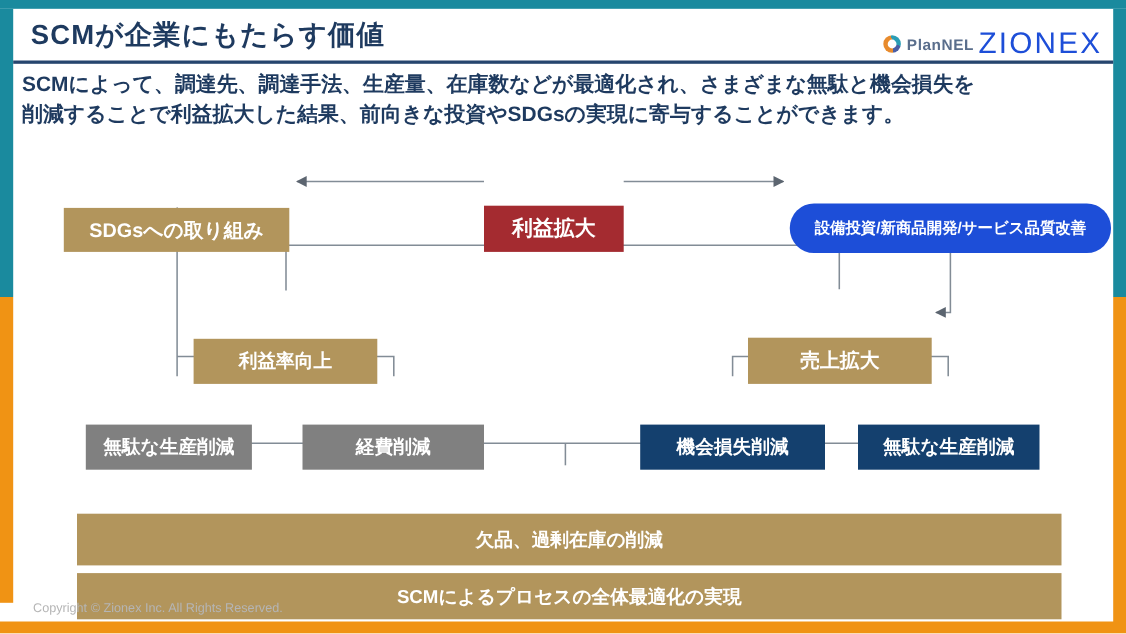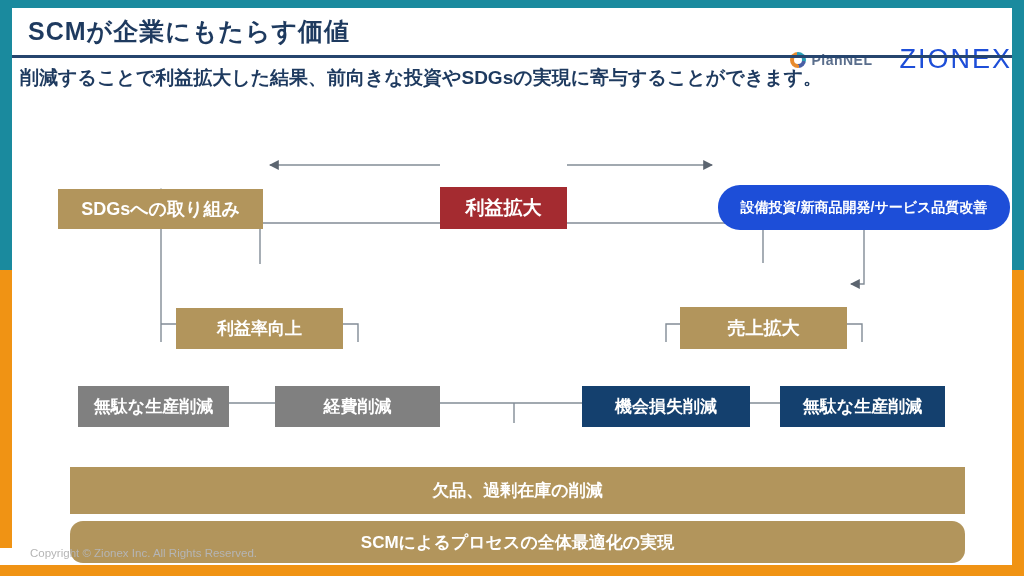--- a/index.html
+++ b/index.html
@@ -12,21 +12,21 @@
   .frame-left-teal   { position:absolute; left:0; top:8px; width:12px; height:262px; background:#1a8a9e; }
   .frame-left-orange { position:absolute; left:0; top:270px; width:12px; height:278px; background:#f09314; }
   .frame-right-teal  { position:absolute; left:1012px; top:8px; width:12px; height:262px; background:#1a8a9e; }
   .frame-right-orange{ position:absolute; left:1012px; top:270px; width:12px; height:296px; background:#f09314; }
   .frame-bottom { position:absolute; left:0; top:565px; width:1024px; height:11px; background:#f09314; }
 
   
   .page-title { position:absolute; left:28px; top:15px; font-size:25px; font-weight:bold;
                 color:#1e3a5f; letter-spacing:1px; }
   .title-rule { position:absolute; left:12px; top:55px; width:1000px; height:3px; background:#26456e; }
-  .logos { position:absolute; right:12px; top:24px; display:flex; align-items:center; gap:27px;margin-top:20px; }
+  .logos { position:absolute; right:22px; top:24px; display:flex; align-items:center; gap:4px; }
   .plannel { display:flex; align-items:center; gap:5px; }
   .plannel-icon { width:16px; height:16px; border-radius:50%;
                   background:conic-gradient(from 210deg,#e88b2d 0 40%,#2a9db5 40% 70%,#4a5fa5 70% 90%,#e88b2d 90% 100%);
                   position:relative; }
   .plannel-icon::after { content:""; position:absolute; left:4px; top:4px; width:8px; height:8px;
                   border-radius:50%; background:#ffffff; }
   .plannel-text { font-size:14px; font-weight:600; color:#5a6e8c; letter-spacing:0.5px; }
   .zionex-text  { font-size:27px; font-weight:400; color:#1d4ed8; letter-spacing:2px; }
 
   
@@ -45,21 +45,21 @@
   .b-sdgs   { left:58px;  top:145px; width:205px; height:40px; font-size:18px; }
   .b-profit { left:440px; top:143px; width:127px; height:42px; font-size:19px; }
   .b-invest { left:718px; top:141px; width:292px; height:45px; font-size:14px; }
   .b-prate  { left:176px; top:264px; width:167px; height:41px; font-size:17px; }
   .b-sales  { left:680px; top:263px; width:167px; height:42px; font-size:18px; }
   .b-waste  { left:78px;  top:342px; width:151px; height:41px; font-size:17px; }
   .b-expense{ left:275px; top:342px; width:165px; height:41px; font-size:17px; }
   .b-opp    { left:582px; top:342px; width:168px; height:41px; font-size:17px; }
   .b-sat    { left:780px; top:342px; width:165px; height:41px; font-size:17px; }
   .b-stock  { left:70px;  top:423px; width:895px; height:47px; font-size:17px; }
-  .b-base   { left:70px;  top:477px; width:895px; height:42px; font-size:17px;border-radius:13px; }
+  .b-base   { left:70px;  top:477px; width:895px; height:42px; font-size:17px; }
 
   .connector-layer { position:absolute; left:0; top:0; width:1024px; height:576px; pointer-events:none; }
 
   
   .footer-copy { position:absolute; left:30px; top:547px; font-size:11.5px; color:#b5b5b5; }
 </style>
 </head>
 <body>
 
 <div class="slide">
@@ -75,20 +75,21 @@
   <div class="logos">
     <span class="plannel">
       <span class="plannel-icon"></span>
       <span class="plannel-text">PlanNEL</span>
     </span>
     <span class="zionex-text">ZIONEX</span>
   </div>
   <div class="title-rule"></div>
 
   <div class="subtitle">
+    <div>SCMによって、調達先、調達手法、生産量、在庫数などが最適化され、さまざまな無駄と機会損失を</div>
     <div>削減することで利益拡大した結果、前向きな投資やSDGsの実現に寄与することができます。</div>
   </div>
 
   <svg class="connector-layer" viewBox="0 0 1024 576" xmlns="http://www.w3.org/2000/svg">
     <defs>
       <marker id="arw" viewBox="0 0 10 10" refX="9" refY="5" markerWidth="7" markerHeight="7" orient="auto-start-reverse">
         <path d="M0,0 L10,5 L0,10 z" fill="#5c6570"></path>
       </marker>
     </defs>
     <g stroke="#828c96" stroke-width="1.4" fill="none">

